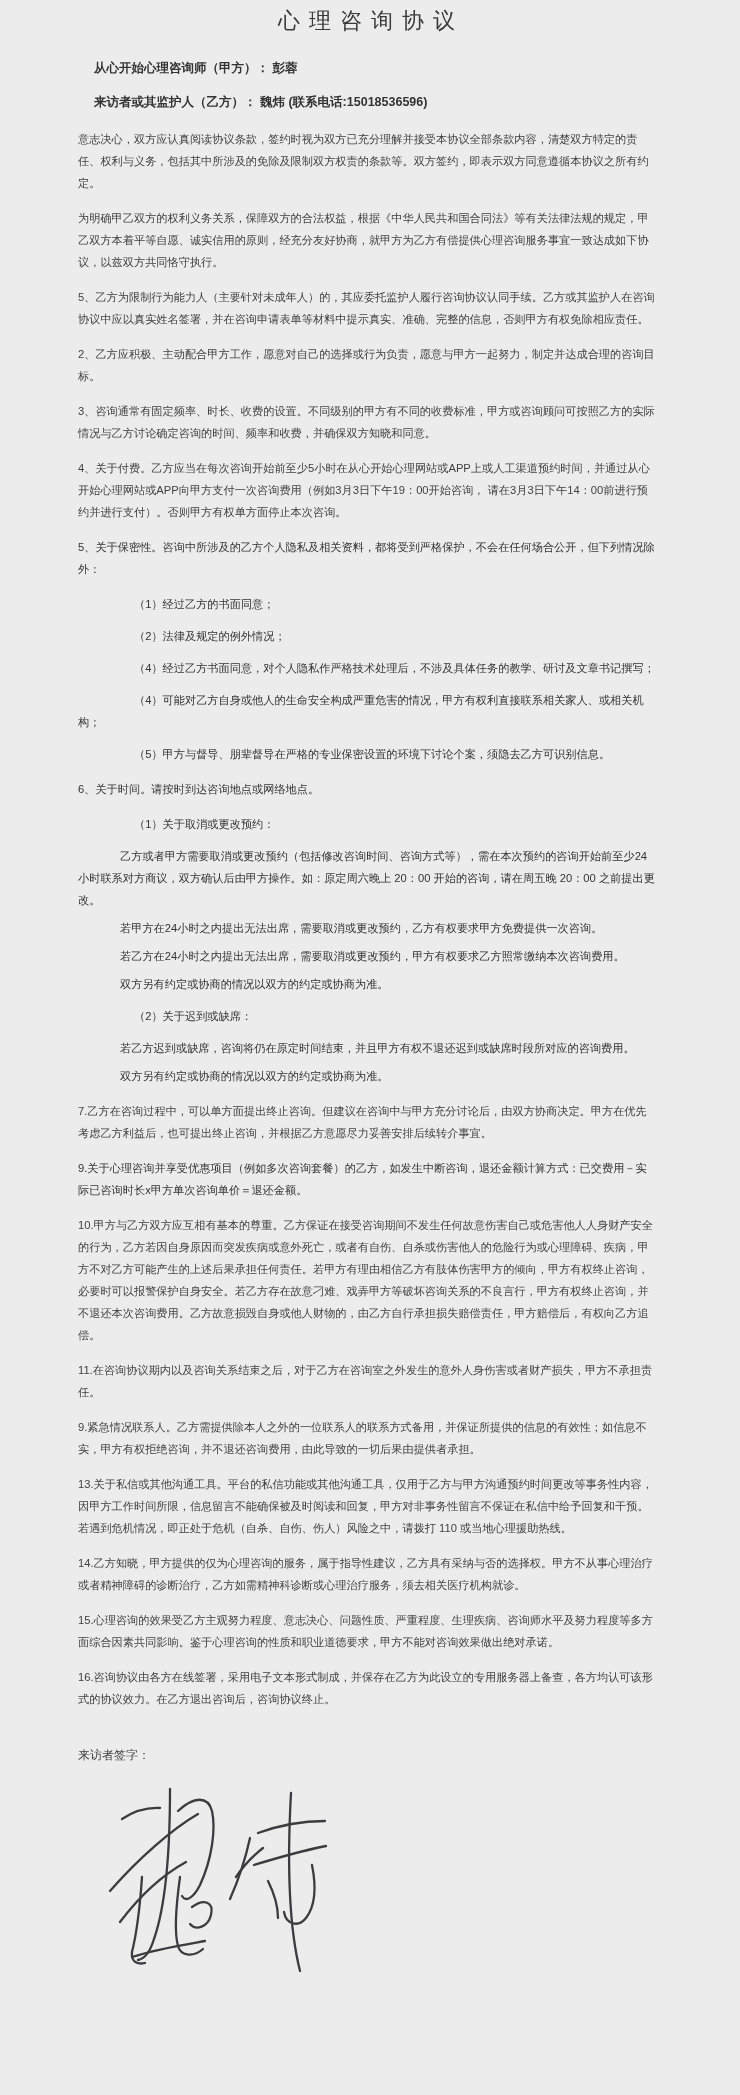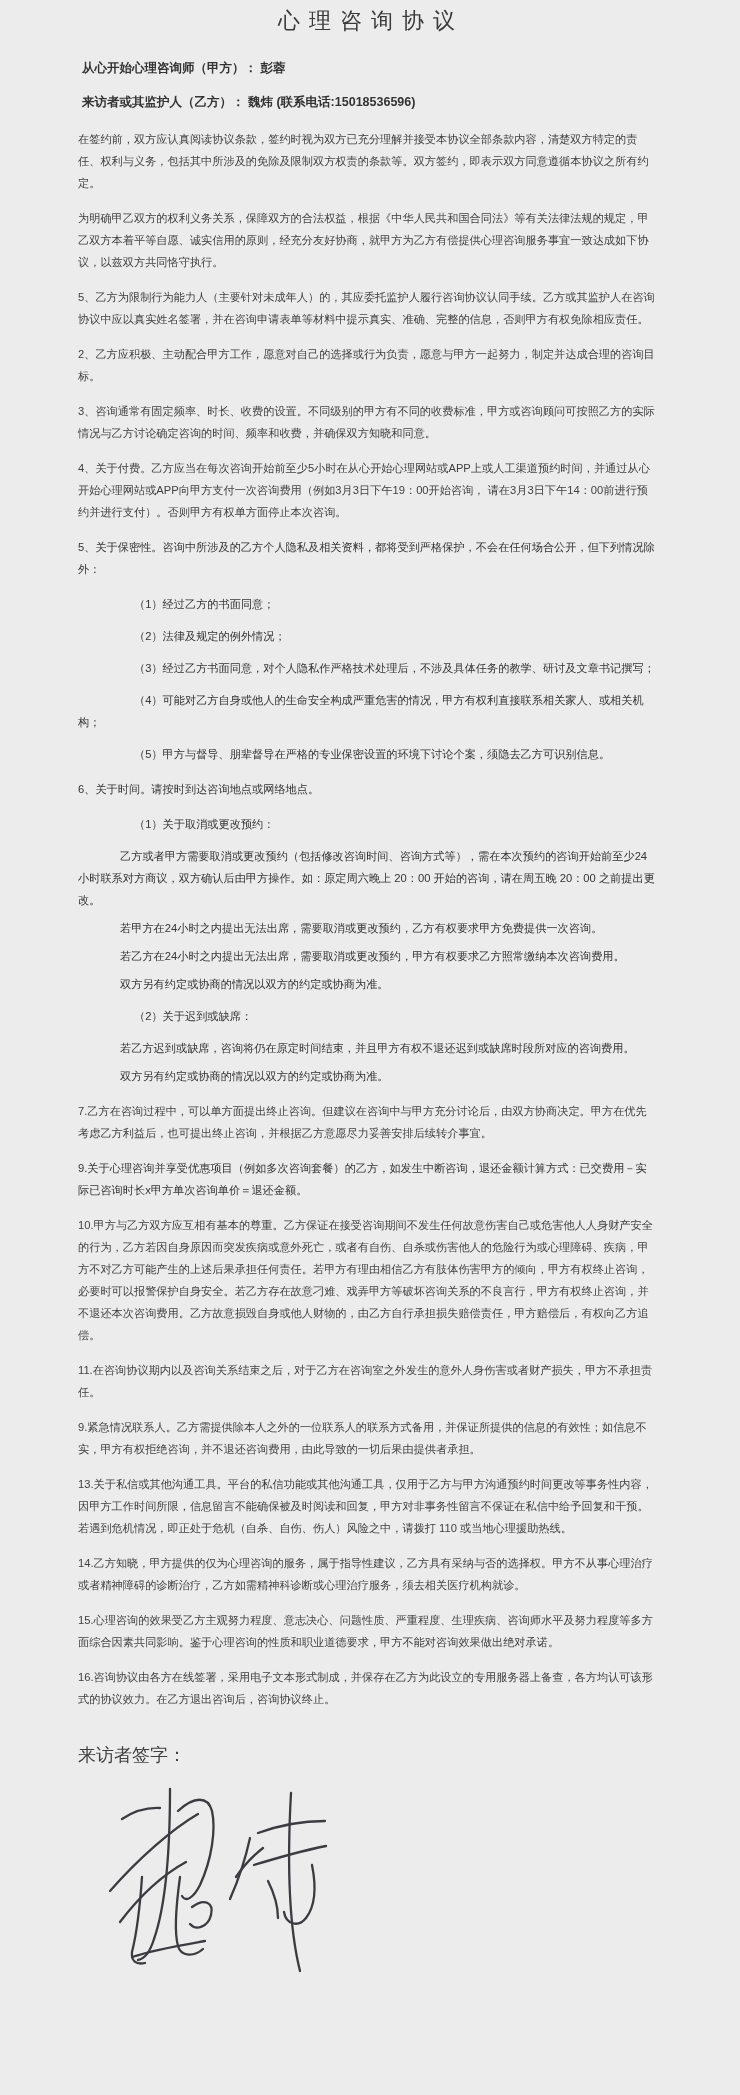--- a/index.html
+++ b/index.html
@@ -30,21 +30,21 @@
     padding-left:9px; 
     text-align:center;
     line-height:30px;
     margin:0 0 24px 0;
   }
   .party{
     font-size:12.5px;
     font-weight:700;
     color:var(--bold-txt);
     line-height:17px;
-    margin:16px 0 17px 4px;
+    margin:16px 0 17px 16px;
   }
   .cl{
     font-size:11.2px;
     line-height:22px;
     margin:13px 0;
     color:var(--txt);
     word-break:break-all;
   }
   .b{
     font-weight:400;
@@ -52,53 +52,53 @@
   }
   .i1{
     text-indent:56px;
     margin:10px 0;
   }
   .i2{
     text-indent:42px;
     margin:6px 0;
   }
   .sign-label{
-    font-size:18px;
+    font-size:12px;
     line-height:18px;
     margin:36px 0 17px 0;
   }
   .signature-wrap{
     margin:10px 0 0 30px;
     width:222px;
     height:196px;
   }
   .signature-wrap svg{display:block;}
 </style>
 </head>
 <body>
 
 <div class="doc">
 
   <h1 class="title">心理咨询协议</h1>
 
   <p class="party">从心开始心理咨询师（甲方）： 彭蓉</p>
   <p class="party">来访者或其监护人（乙方）： 魏炜 (联系电话:15018536596)</p>
 
-  <p class="cl">在签约前，双方应认真阅读协议条款，签约时视为双方已充分理解并接受本协议全部条款内容，清楚双方特定的责任、权利与义务，包括其中所涉及的免除及限制双方权责的条款等。双方签约，即表示双方同意遵循本协议之所有约定。</p>
+  <p class="cl">意志决心，双方应认真阅读协议条款，签约时视为双方已充分理解并接受本协议全部条款内容，清楚双方特定的责任、权利与义务，包括其中所涉及的免除及限制双方权责的条款等。双方签约，即表示双方同意遵循本协议之所有约定。</p>
   <p class="cl">为明确甲乙双方的权利义务关系，保障双方的合法权益，根据《中华人民共和国合同法》等有关法律法规的规定，甲乙双方本着平等自愿、诚实信用的原则，经充分友好协商，就甲方为乙方有偿提供心理咨询服务事宜一致达成如下协议，以兹双方共同恪守执行。</p>
 
   <p class="cl">5、乙方为限制行为能力人（主要针对未成年人）的，其应委托监护人履行咨询协议认同手续。乙方或其监护人在咨询协议中应以真实姓名签署，并在咨询申请表单等材料中提示真实、准确、完整的信息，否则甲方有权免除相应责任。</p>
   <p class="cl">2、乙方应积极、主动配合甲方工作，愿意对自己的选择或行为负责，愿意与甲方一起努力，制定并达成合理的咨询目标。</p>
   <p class="cl">3、咨询通常有固定频率、时长、收费的设置。不同级别的甲方有不同的收费标准，甲方或咨询顾问可按照乙方的实际情况与乙方讨论确定咨询的时间、频率和收费，并确保双方知晓和同意。</p>
   <p class="cl">4、关于付费。乙方应当在每次咨询开始前至少5小时在从心开始心理网站或APP上或人工渠道预约时间，并通过从心开始心理网站或APP向甲方支付一次咨询费用（例如3月3日下午19：00开始咨询， 请在3月3日下午14：00前进行预约并进行支付）。否则甲方有权单方面停止本次咨询。</p>
 
   <p class="cl b">5、关于保密性。咨询中所涉及的乙方个人隐私及相关资料，都将受到严格保护，不会在任何场合公开，但下列情况除外：</p>
   <p class="cl b i1">（1）经过乙方的书面同意；</p>
   <p class="cl b i1">（2）法律及规定的例外情况；</p>
-  <p class="cl b i1">（3）经过乙方书面同意，对个人隐私作严格技术处理后，不涉及具体任务的教学、研讨及文章书记撰写；</p>
+  <p class="cl b i1">（4）经过乙方书面同意，对个人隐私作严格技术处理后，不涉及具体任务的教学、研讨及文章书记撰写；</p>
   <p class="cl b i1">（4）可能对乙方自身或他人的生命安全构成严重危害的情况，甲方有权利直接联系相关家人、或相关机构；</p>
   <p class="cl b i1">（5）甲方与督导、朋辈督导在严格的专业保密设置的环境下讨论个案，须隐去乙方可识别信息。</p>
 
   <p class="cl b">6、关于时间。请按时到达咨询地点或网络地点。</p>
   <p class="cl b i1">（1）关于取消或更改预约：</p>
   <p class="cl b i2">乙方或者甲方需要取消或更改预约（包括修改咨询时间、咨询方式等），需在本次预约的咨询开始前至少24小时联系对方商议，双方确认后由甲方操作。如：原定周六晚上 20：00 开始的咨询，请在周五晚 20：00 之前提出更改。</p>
   <p class="cl b i2">若甲方在24小时之内提出无法出席，需要取消或更改预约，乙方有权要求甲方免费提供一次咨询。</p>
   <p class="cl b i2">若乙方在24小时之内提出无法出席，需要取消或更改预约，甲方有权要求乙方照常缴纳本次咨询费用。</p>
   <p class="cl b i2">双方另有约定或协商的情况以双方的约定或协商为准。</p>
   <p class="cl b i1">（2）关于迟到或缺席：</p>

